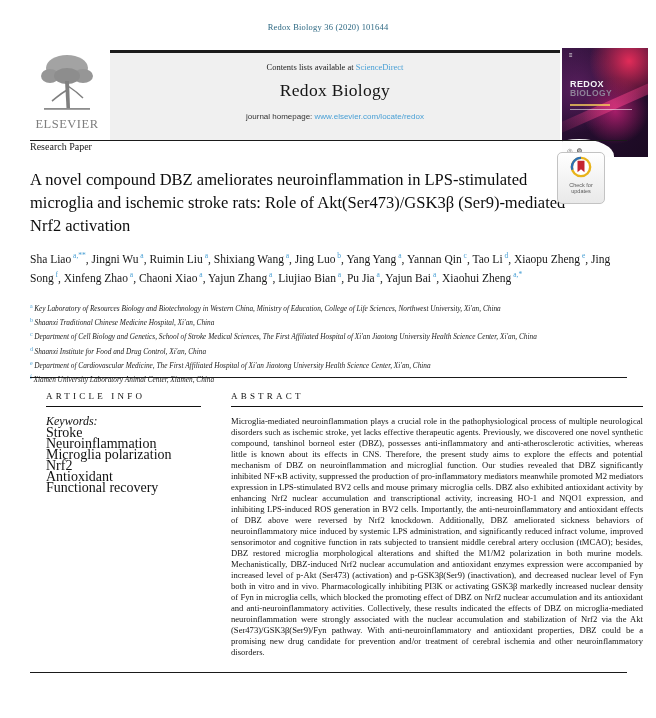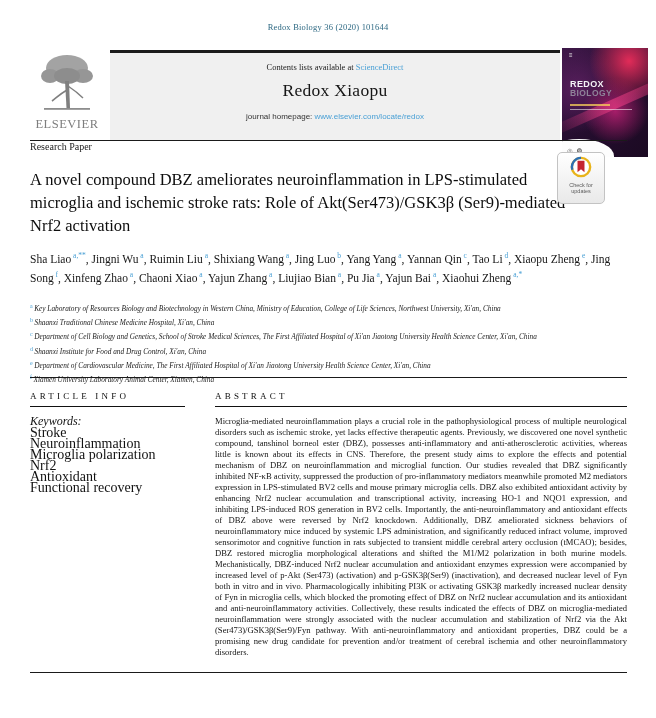--- a/index.html
+++ b/index.html
@@ -61,21 +61,21 @@
 
   
   .authors{position:absolute;left:30px;top:248px;width:590px;font-size:11.5px;line-height:16px;color:#161616;}
   .asup{color:#4aa0d5;font-size:7.5px;}
   .affiliations{position:absolute;left:30px;top:301px;width:597px;font-size:7.3px;
                 font-style:italic;line-height:10.8px;color:#1b1b1b;}
   .affil sup{color:#4aa0d5;font-style:normal;font-size:6px;}
 
   
   .rule-sect{top:377px;}
-  .cols{position:absolute;left:30px;top:378px;width:597px;display:flex;}
+  .cols{position:absolute;left:46px;top:378px;width:597px;display:flex;}
   .col-left{width:155px;flex:none;}
   .col-right{margin-left:30px;width:412px;flex:none;}
   .sect-heading{margin-top:13px;font-size:9px;letter-spacing:3.2px;color:#0d0d0d;}
   .rule-col{border-top:1.5px solid #111;margin-top:5px;}
   .kw-label{margin-top:9px;font-size:12px;font-style:italic;line-height:11px;}
   .kw{font-size:14px;line-height:11px;}
   .abstract-text{margin:9px 0 0 0;font-size:8.6px;line-height:11px;text-align:justify;color:#141414;}
   .rule-bottom{top:672px;}
 </style>
 </head>
@@ -97,21 +97,21 @@
       <rect x="5" y="56" width="46" height="1.8" fill="#8d8d8d"></rect>
     </svg>
     <div class="elsevier-text">ELSEVIER</div>
   </div>
 
   <div class="banner">
     <div class="contents-line">
       <span>Contents lists available at</span>
       <span class="link-blue">ScienceDirect</span>
     </div>
-    <div class="journal-title">Redox Xiaopu</div>
+    <div class="journal-title">Redox Biology</div>
     <div class="homepage-line">
       <span>journal homepage:</span>
       <span class="link-blue">www.elsevier.com/locate/redox</span>
     </div>
   </div>
 
   <div class="cover">
     <div class="cover-streak"></div>
     <div class="cover-menu">≡</div>
     <div class="cover-title">

